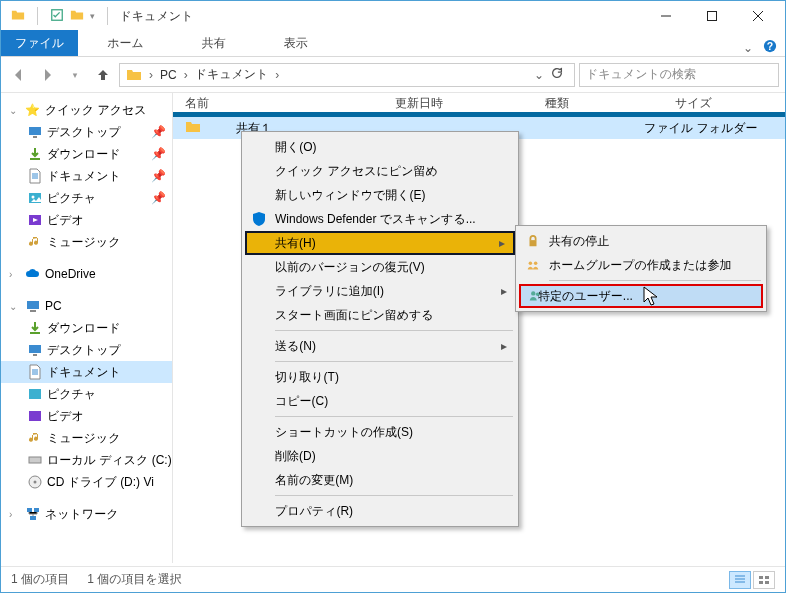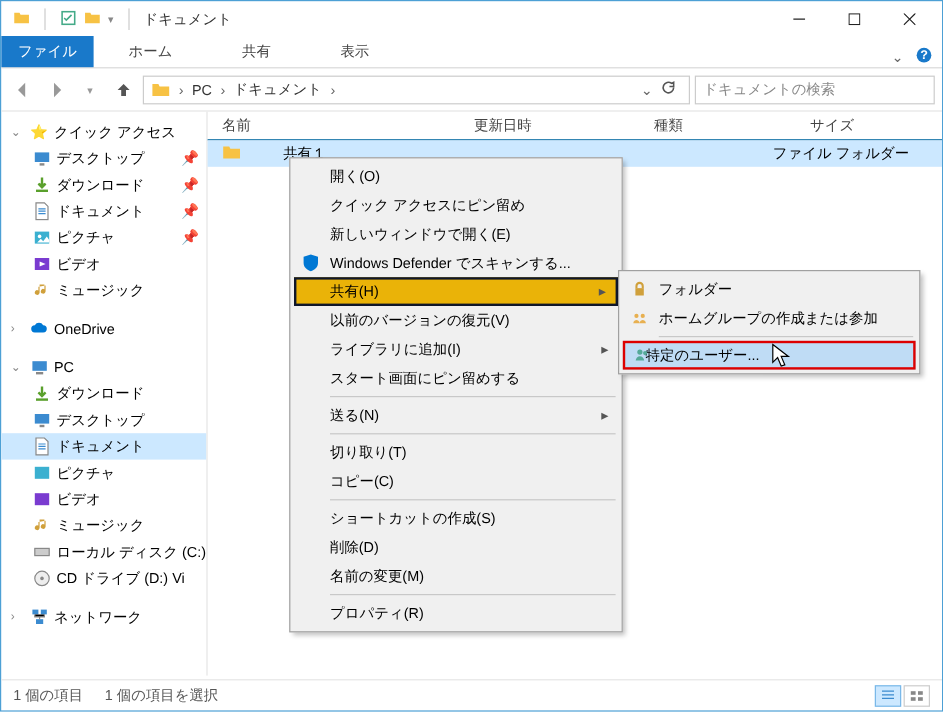--- a/index.html
+++ b/index.html
@@ -29,21 +29,21 @@
 .search{width:200px;height:24px;border:1px solid #ccc;display:flex;align-items:center;padding:0 6px;color:#888;}
 .content{display:flex;height:470px;}
 .tree{width:172px;border-right:1px solid #e5e5e5;padding:6px 0;overflow:hidden;}
 .tree .node{display:flex;align-items:center;height:22px;padding-left:8px;gap:4px;white-space:nowrap;}
 .tree .node.indent{padding-left:26px;}
 .tree .node .exp{width:12px;color:#888;font-size:10px;}
 .tree .node .ico{width:16px;height:16px;display:flex;align-items:center;justify-content:center;}
 .tree .node.sel{background:#cce8ff;}
 .tree .gap{height:10px;}
 .files{flex:1;position:relative;}
-.cols{display:flex;height:24px;align-items:center;border-bottom:1px solid #0369a1;color:#444;padding-left:12px;}
+.cols{display:flex;height:24px;align-items:flex-end;border-bottom:5px solid #0369a1;color:#444;padding-left:12px;}
 .cols .c1{width:210px;}
 .cols .c2{width:150px;}
 .cols .c3{width:130px;font-family:Liberation Mono, monospace;}
 .cols .c4{flex:1;}
 .annot{position:absolute;left:40px;top:2px;color:#d00;font-size:13px;font-weight:500;}
 .row{display:flex;align-items:center;height:22px;background:#cce8ff;padding-left:12px;gap:33px;}
 .row .fico{width:18px;}
 .row .fname{width:192px;}
 .row .fdate{width:150px;}
 .row .ftype{width:130px;}
@@ -404,21 +404,21 @@
 </div>
 
 <div class="submenu">
   <div class="mi">
       <span class="mico">
         <svg width="14" height="14" viewBox="0 0 16 16">
           <rect x="4" y="7" width="8" height="7" fill="#d0a03b"></rect>
           <path fill="none" stroke="#d0a03b" stroke-width="2" d="M5 7V5a3 3 0 016 0v2"></path>
         </svg>
       </span>
-      <span>フォルダー</span>
+      <span>共有の停止</span>
     </div>
   <div class="mi">
       <span class="mico">
         <svg width="14" height="14" viewBox="0 0 16 16">
           <circle cx="5" cy="6" r="2" fill="#e8b050"></circle>
           <circle cx="11" cy="6" r="2" fill="#e8b050"></circle>
           <path fill="#e8b050" d="M2 13c0-2 2-3 3-3s3 1 3 3zm6 0c0-2 2-3 3-3s3 1 3 3z"></path>
         </svg>
       </span>
       <span>ホームグループの作成または参加</span>

